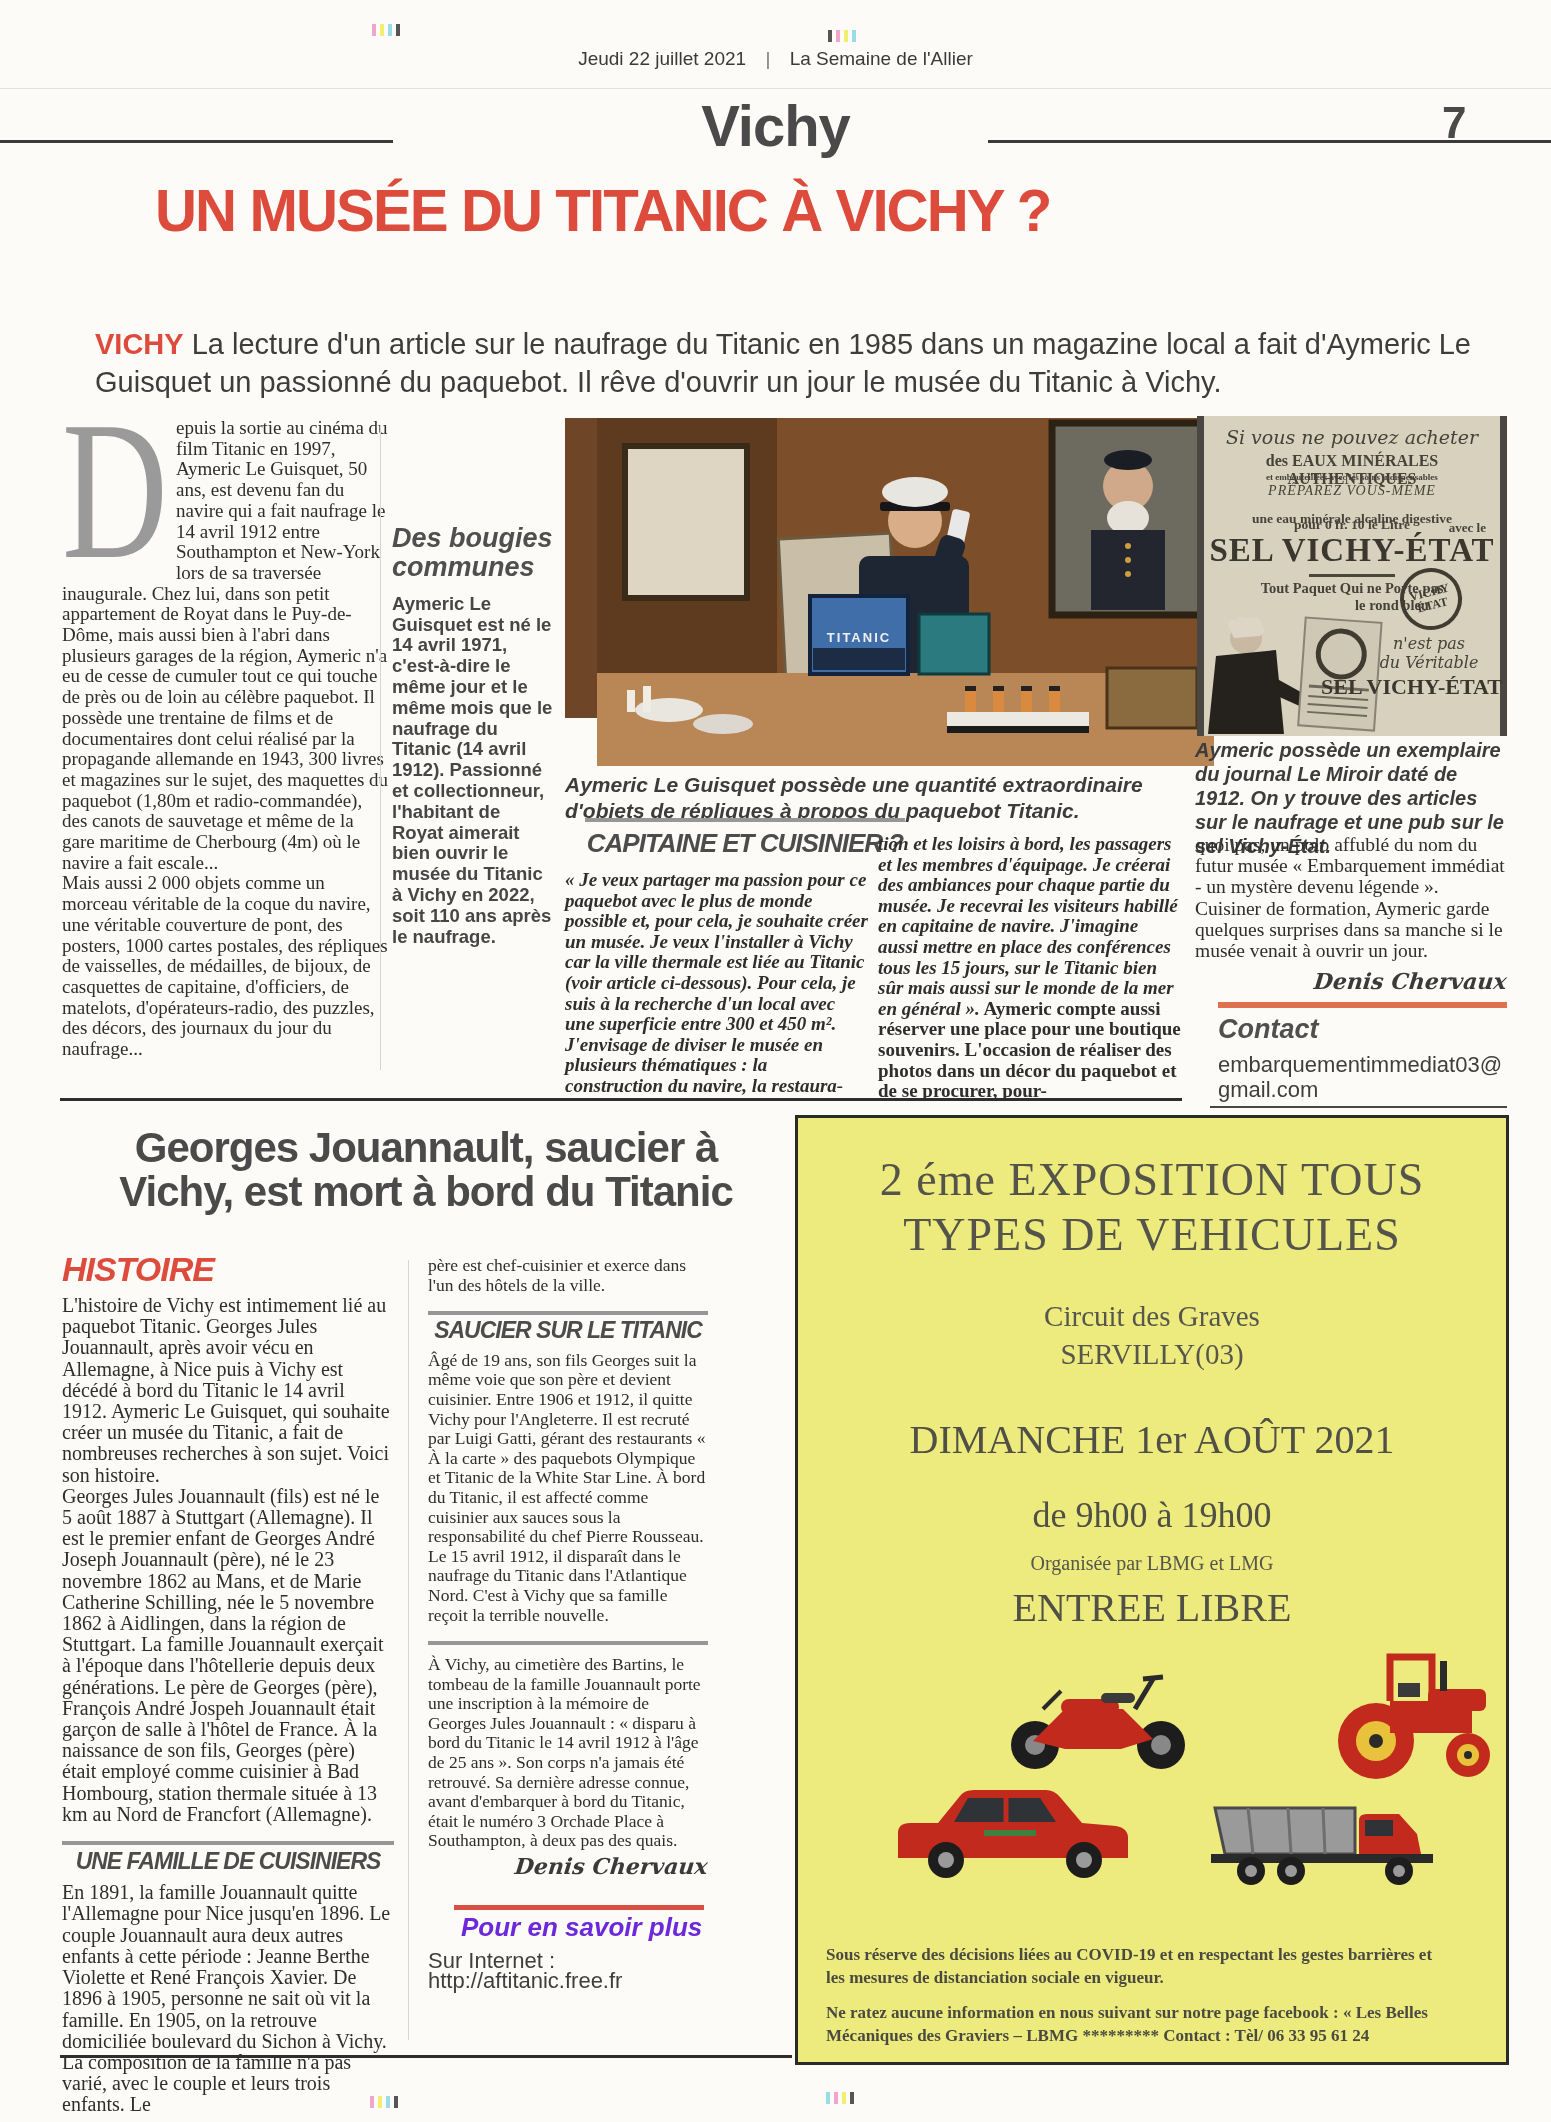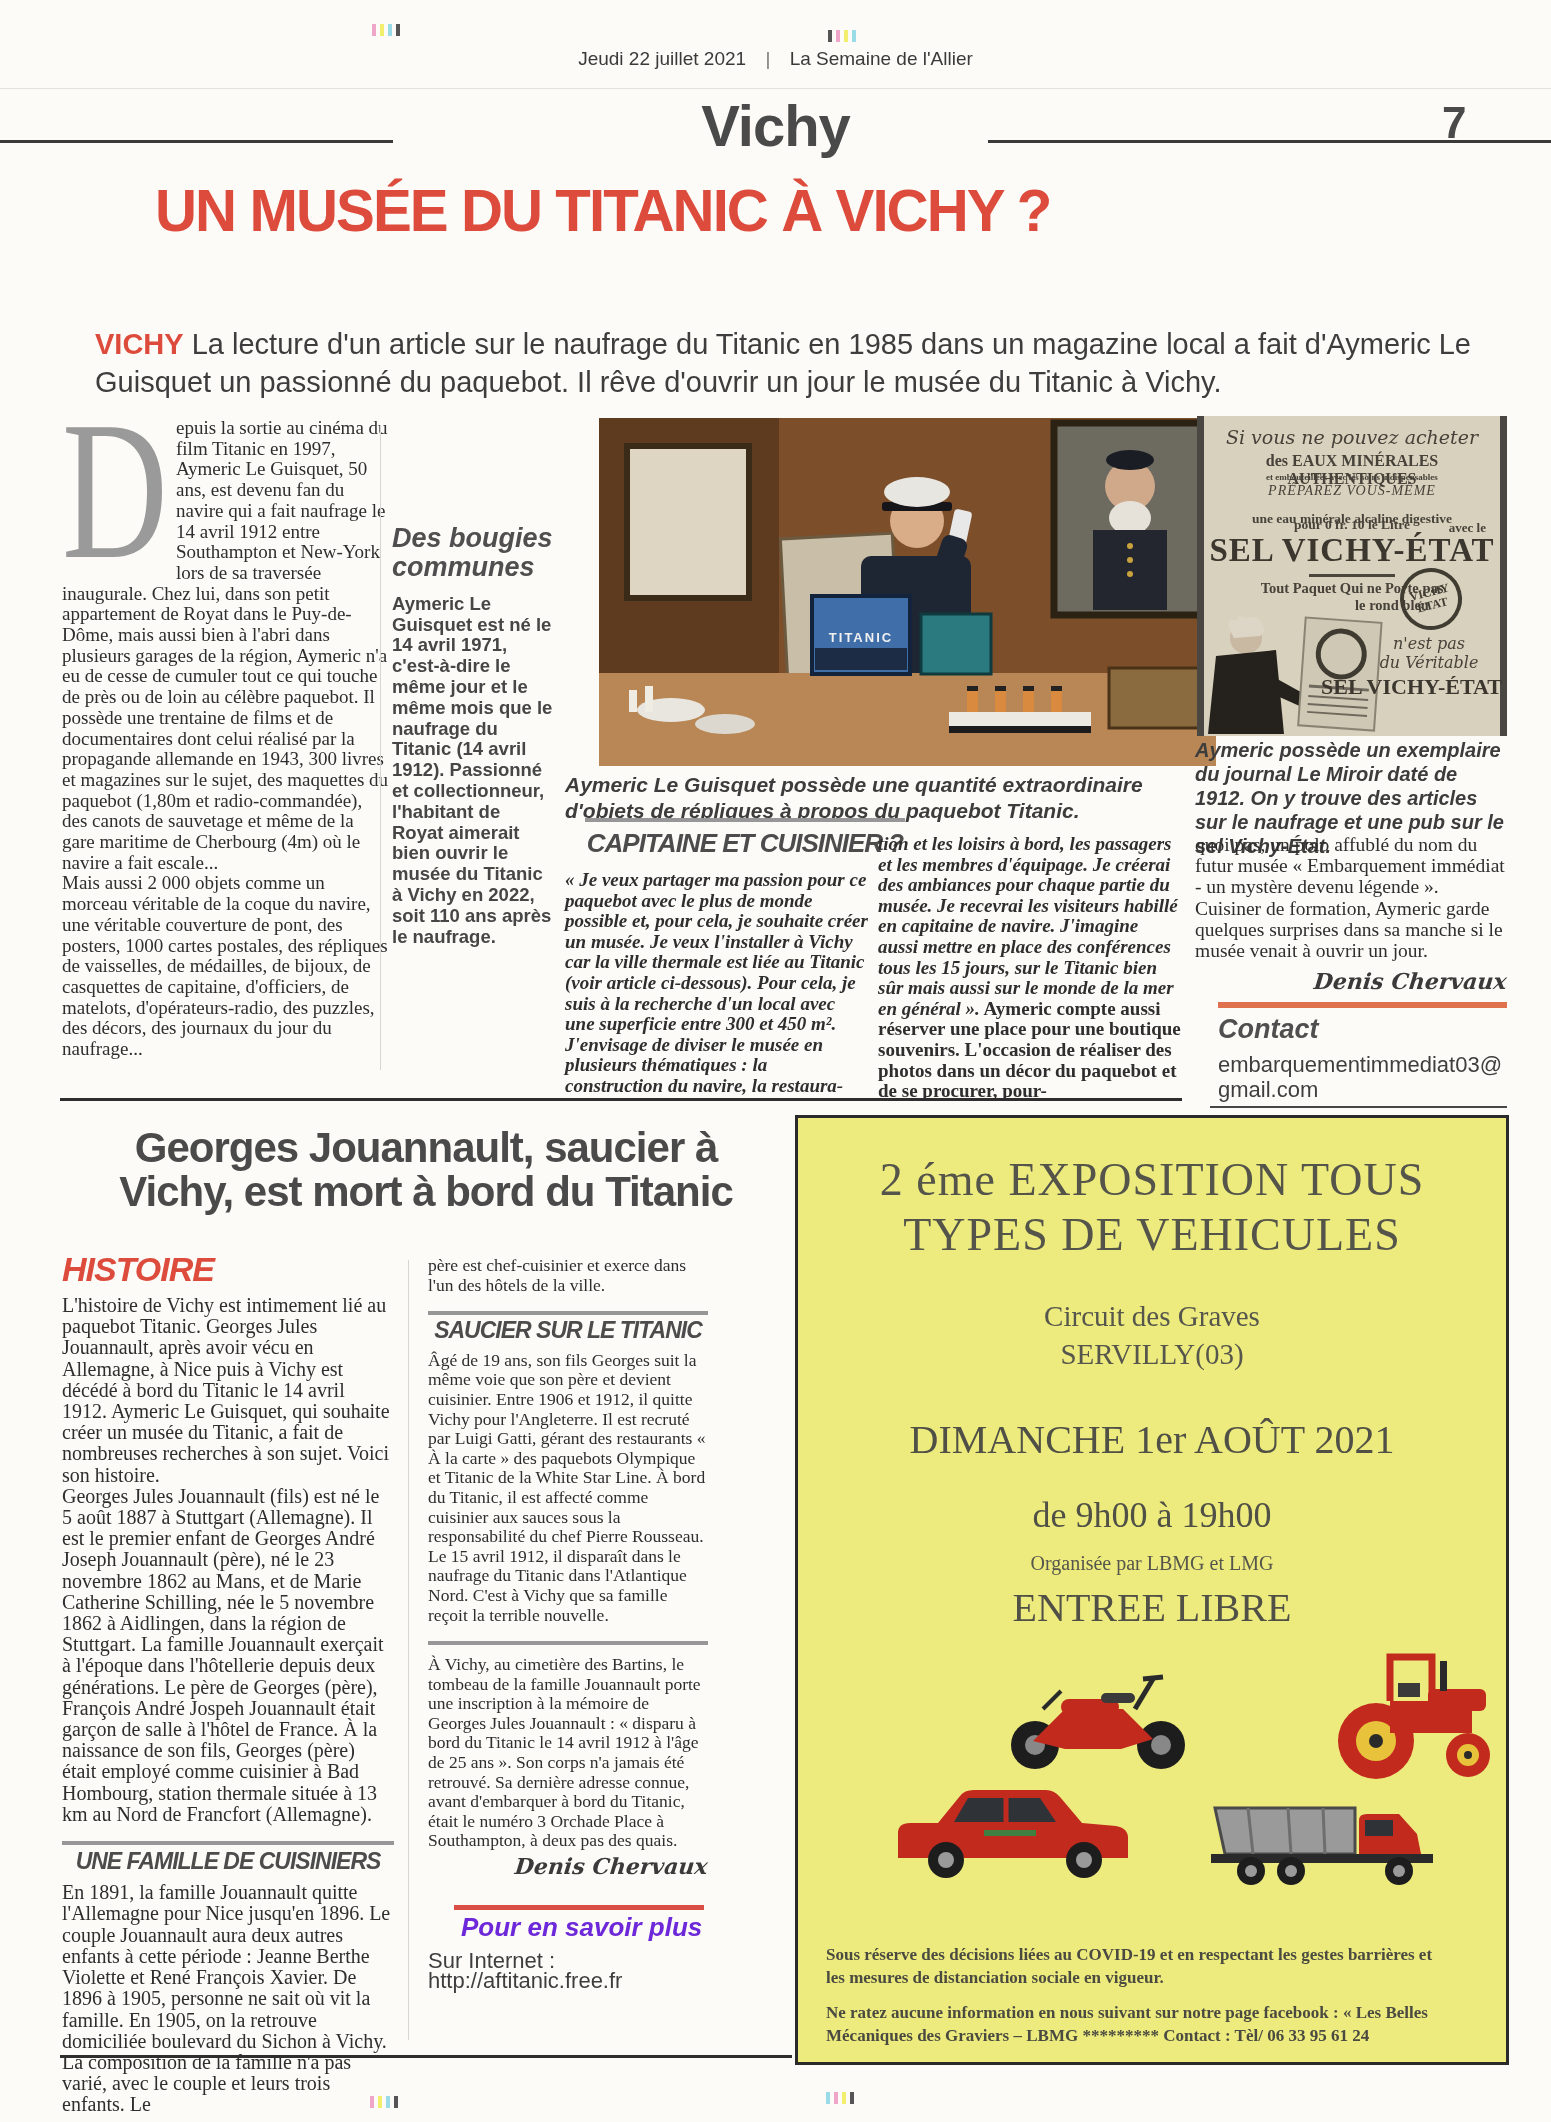--- a/index.html
+++ b/index.html
@@ -25,21 +25,21 @@
   .col1{top:418px;left:62px;width:328px;font-size:19px;line-height:20.7px;color:#2e2e2e;text-align:left;}
   .col1 p{margin:0;}
   .dropcap{float:left;width:110px;height:144px;font-size:198px;line-height:138px;color:#9a9a9a;
            font-family:"Liberation Serif",serif;transform:scaleX(.74);transform-origin:left top;margin:4px 4px 0 0;}
   .vrule{width:1px;background:#d7d5d0;}
 
   .sidebar{top:524px;left:392px;width:164px;}
   .sidebar-title{font-size:27px;line-height:1.07;font-weight:800;font-style:italic;color:#4f4f4f;margin-bottom:12px;}
   .sidebar-text{font-size:18.5px;line-height:20.8px;font-weight:700;color:#464646;font-family:"Liberation Sans",sans-serif;}
 
-  .photo{top:418px;left:599px;width:617px;height:300px;background:#6e4526;}
+  .photo{top:418px;left:565px;width:617px;height:300px;background:#6e4526;padding-left:32px;}
   .caption{font-family:"Liberation Sans",sans-serif;font-weight:700;font-style:italic;color:#3c3c3c;}
   .photo-cap{top:772px;left:565px;width:612px;font-size:21px;line-height:1.22;}
   .right-cap{top:738px;left:1195px;width:314px;font-size:20px;line-height:1.2;}
 
   .xrule{height:4px;background:#979797;margin-bottom:6px;}
   .xtitle{font-family:"Liberation Sans",sans-serif;font-weight:800;font-style:italic;color:#4c4c4c;text-align:center;letter-spacing:-1px;}
   .xhead1{top:818px;left:585px;width:320px;}
   .xhead1 .xtitle{font-size:26px;}
 
   .quote{font-size:19px;line-height:20.6px;color:#2e2e2e;font-weight:bold;}

